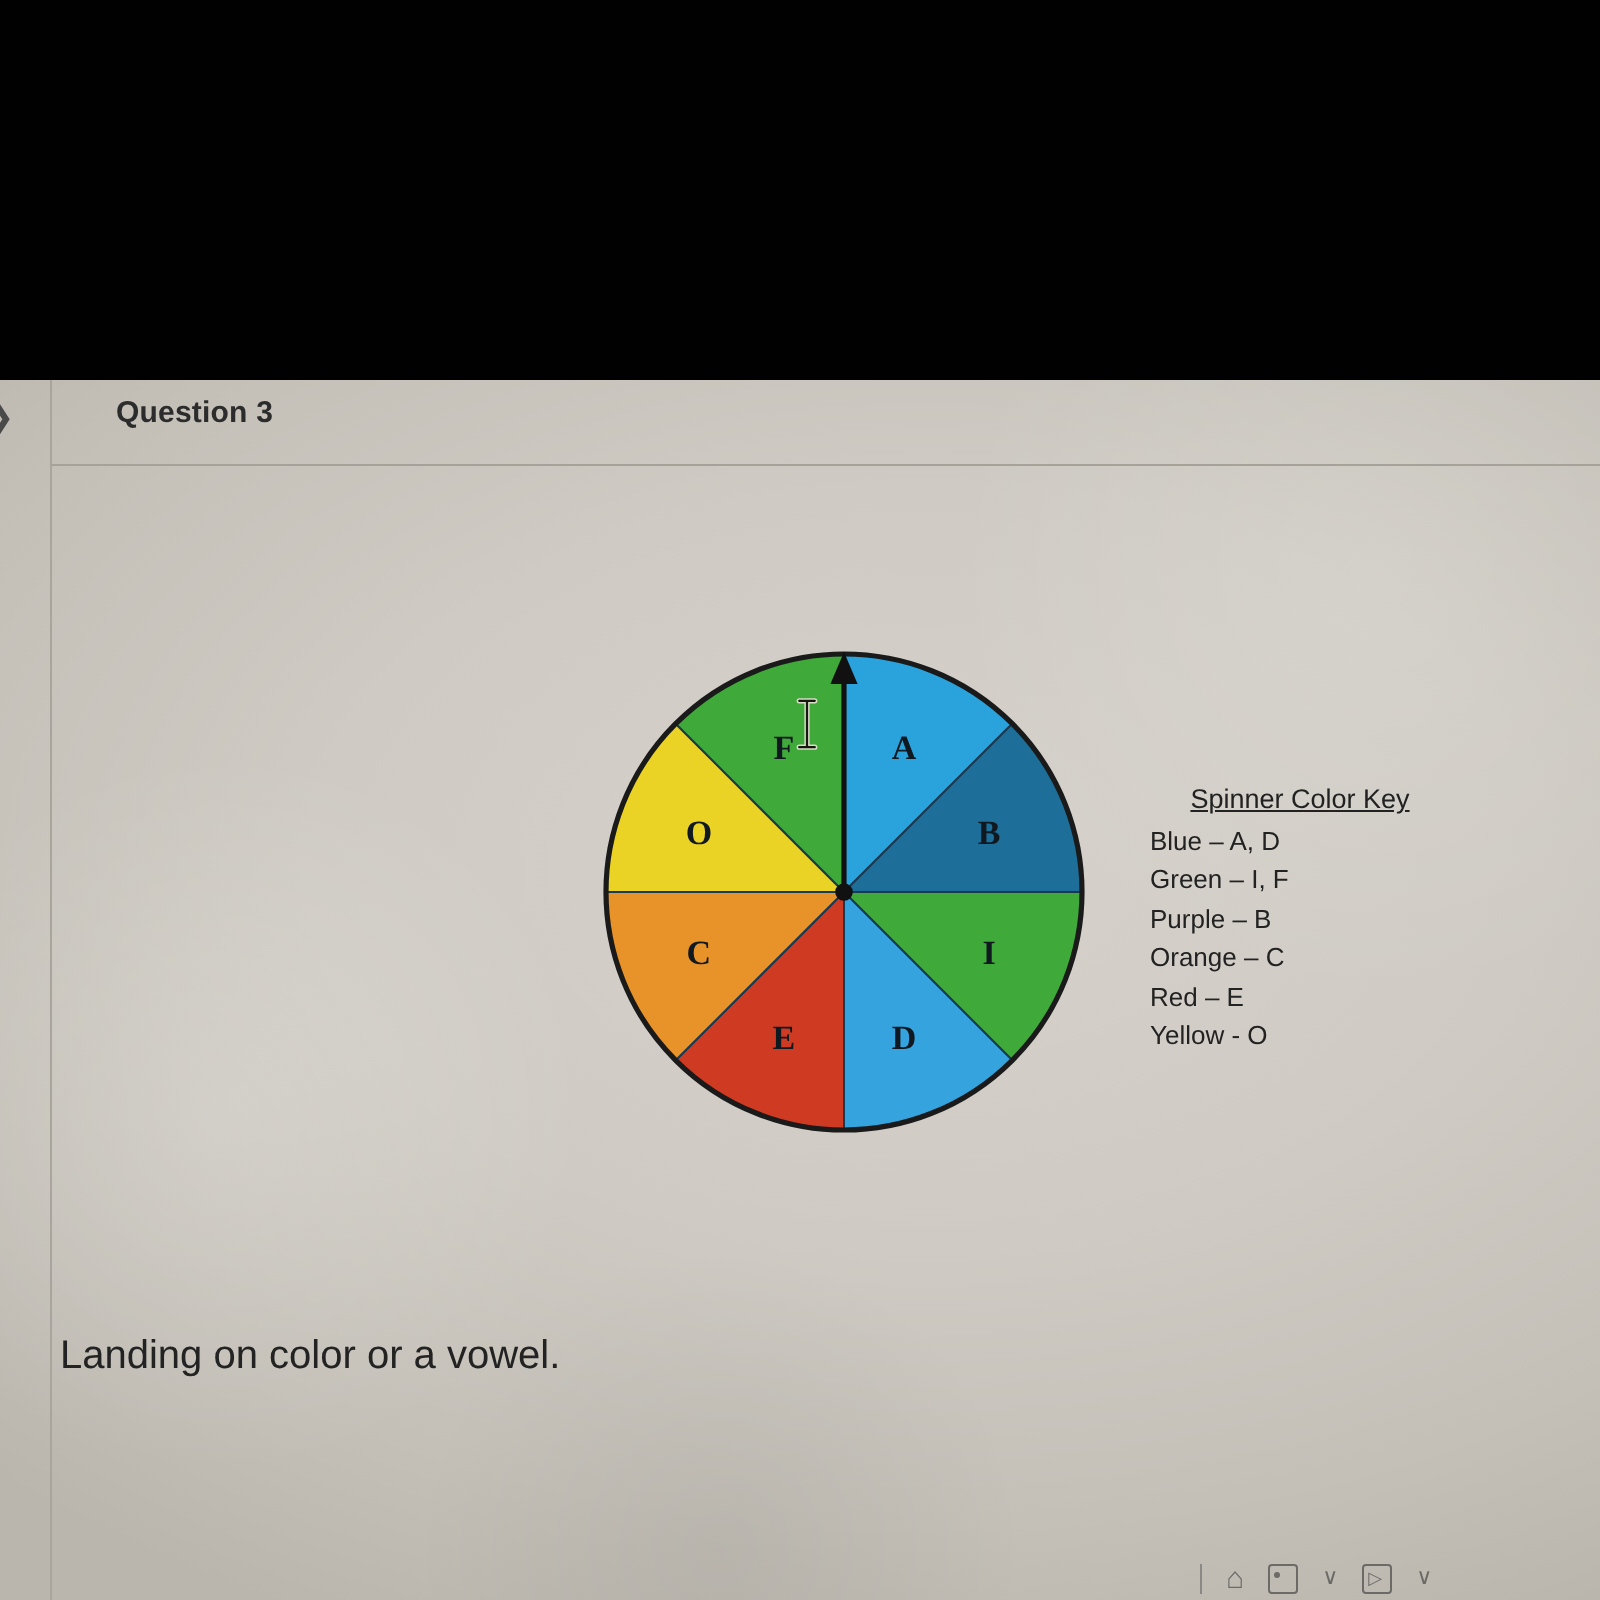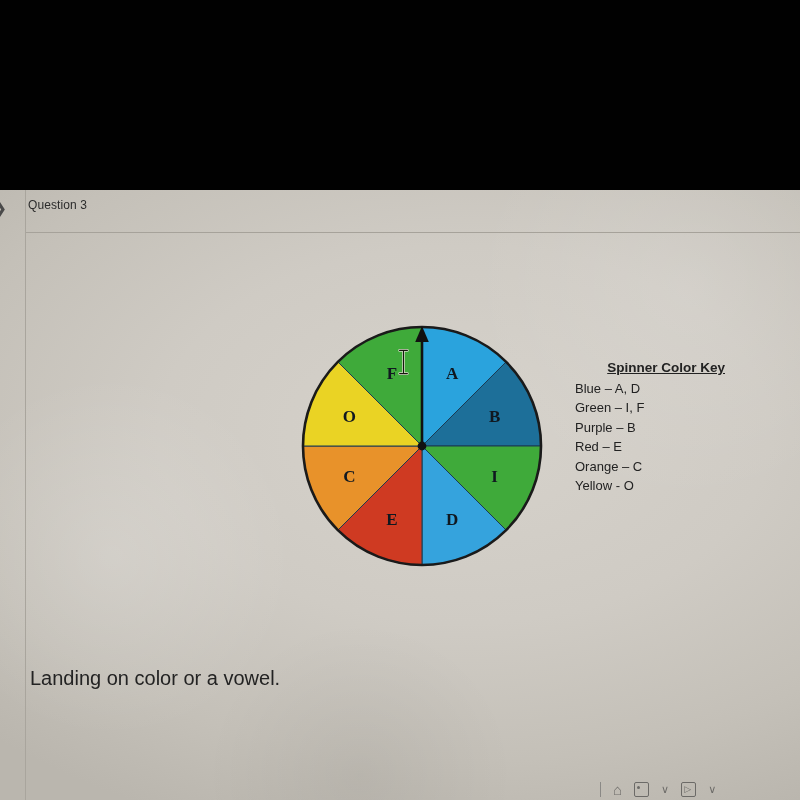--- a/index.html
+++ b/index.html
@@ -72,24 +72,24 @@
     width: 16px;
     height: 16px;
     color: #4a4a4a;
     font-size: 17px;
     line-height: 16px;
   }
 
   
   .q-header {
     position: absolute;
-    left: 28px;
+    left: 58px;
     top: 8px;
-    font-size: 12px;
-    font-weight: normal;
+    font-size: 15px;
+    font-weight: bold;
     color: #2c2c2c;
     letter-spacing: 0.1px;
   }
   .header-rule {
     position: absolute;
     left: 26px;
     top: 42px;
     width: 774px;
     height: 1px;
     background: #a6a29a;
@@ -130,25 +130,26 @@
   .key {
     position: absolute;
     left: 575px;
     top: 168px;
     width: 150px;
     color: #222;
     font-size: 13px;
     line-height: 19.5px;
   }
   .key-title {
-    text-align: right;
-    font-weight: 700;
+    text-align: center;
+    font-weight: 400;
     text-decoration: underline;
     margin-bottom: 1px;
     font-size: 13.5px;
+    margin-top: 32px;
   }
   .key-list { }
   .key-row { white-space: nowrap; }
 
   
   .prompt {
     position: absolute;
     left: 30px;
     top: 477px;
     font-size: 20px;
@@ -265,22 +266,22 @@
         <path d="M1.6 1.4 H9.4 M5.5 1.8 V24.2 M1.6 24.6 H9.4" stroke="#16180f" stroke-width="1.1" fill="none" stroke-linecap="round"></path>
       </svg>
     </div>
 
     <div class="key">
       <div class="key-title">Spinner Color Key</div>
       <div class="key-list" id="key-list">
           <div class="key-row">Blue – A, D</div>
           <div class="key-row">Green – I, F</div>
           <div class="key-row">Purple – B</div>
+          <div class="key-row">Orange – C</div>
           <div class="key-row">Red – E</div>
-          <div class="key-row">Orange – C</div>
           <div class="key-row">Yellow - O</div>
         </div>
     </div>
 
     <div class="prompt">Landing on color or a vowel.</div>
 
 
     <div class="toolbar">
       <div class="tb-sep"></div>
       <div class="tb-glyph">⌂</div>

